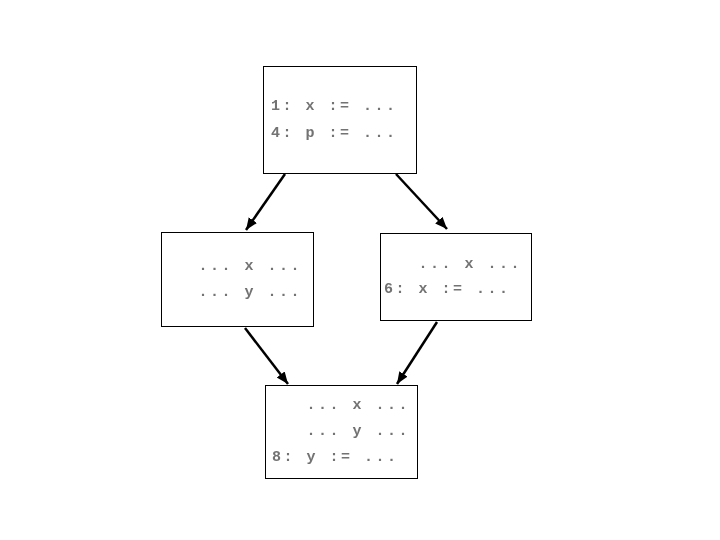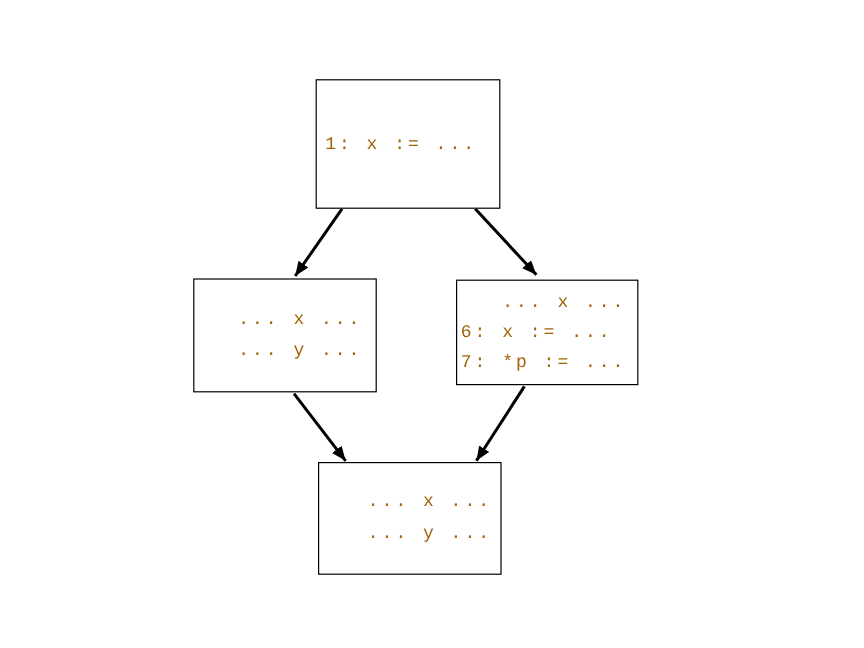--- a/index.html
+++ b/index.html
@@ -27,22 +27,22 @@
     border: 1px solid #000000;
     background: #ffffff;
     display: flex;
     flex-direction: column;
     justify-content: center;
     align-items: flex-start;
   }
   .line {
     display: block;
     white-space: pre;
-    color: #a16207;
-    font-weight: normal;
+    color: #737373;
+    font-weight: bold;
     font-size: 15px;
     letter-spacing: 2.5px;
   }
   
   #box-b1 {
     left: 263px; top: 66px; width: 154px; height: 108px;
     padding-left: 7px;
   }
   #box-b1 .line { line-height: 27px; }
   #box-b2 {
@@ -73,31 +73,32 @@
       </marker>
     </defs>
     <line x1="285" y1="174" x2="246" y2="230" stroke="#000000" stroke-width="2.5" marker-end="url(#ah)"></line>
     <line x1="396" y1="174" x2="447" y2="229" stroke="#000000" stroke-width="2.5" marker-end="url(#ah)"></line>
     <line x1="245" y1="328" x2="288" y2="384" stroke="#000000" stroke-width="2.5" marker-end="url(#ah)"></line>
     <line x1="437" y1="322" x2="397" y2="384" stroke="#000000" stroke-width="2.5" marker-end="url(#ah)"></line>
   </svg>
 
   <div class="box" id="box-b1">
     <span class="line">1: x := ...</span>
+    <span class="line">4: p := ...</span>
   </div>
 
   <div class="box" id="box-b2">
     <span class="line">   ... x ...</span>
     <span class="line">   ... y ...</span>
   </div>
 
   <div class="box" id="box-b3">
     <span class="line">   ... x ...</span>
     <span class="line">6: x := ...</span>
-    <span class="line">7: *p := ...</span>
   </div>
 
   <div class="box" id="box-b4">
     <span class="line">   ... x ...</span>
     <span class="line">   ... y ...</span>
+    <span class="line">8: y := ...</span>
   </div>
 
 </div>
 
 </body></html>

